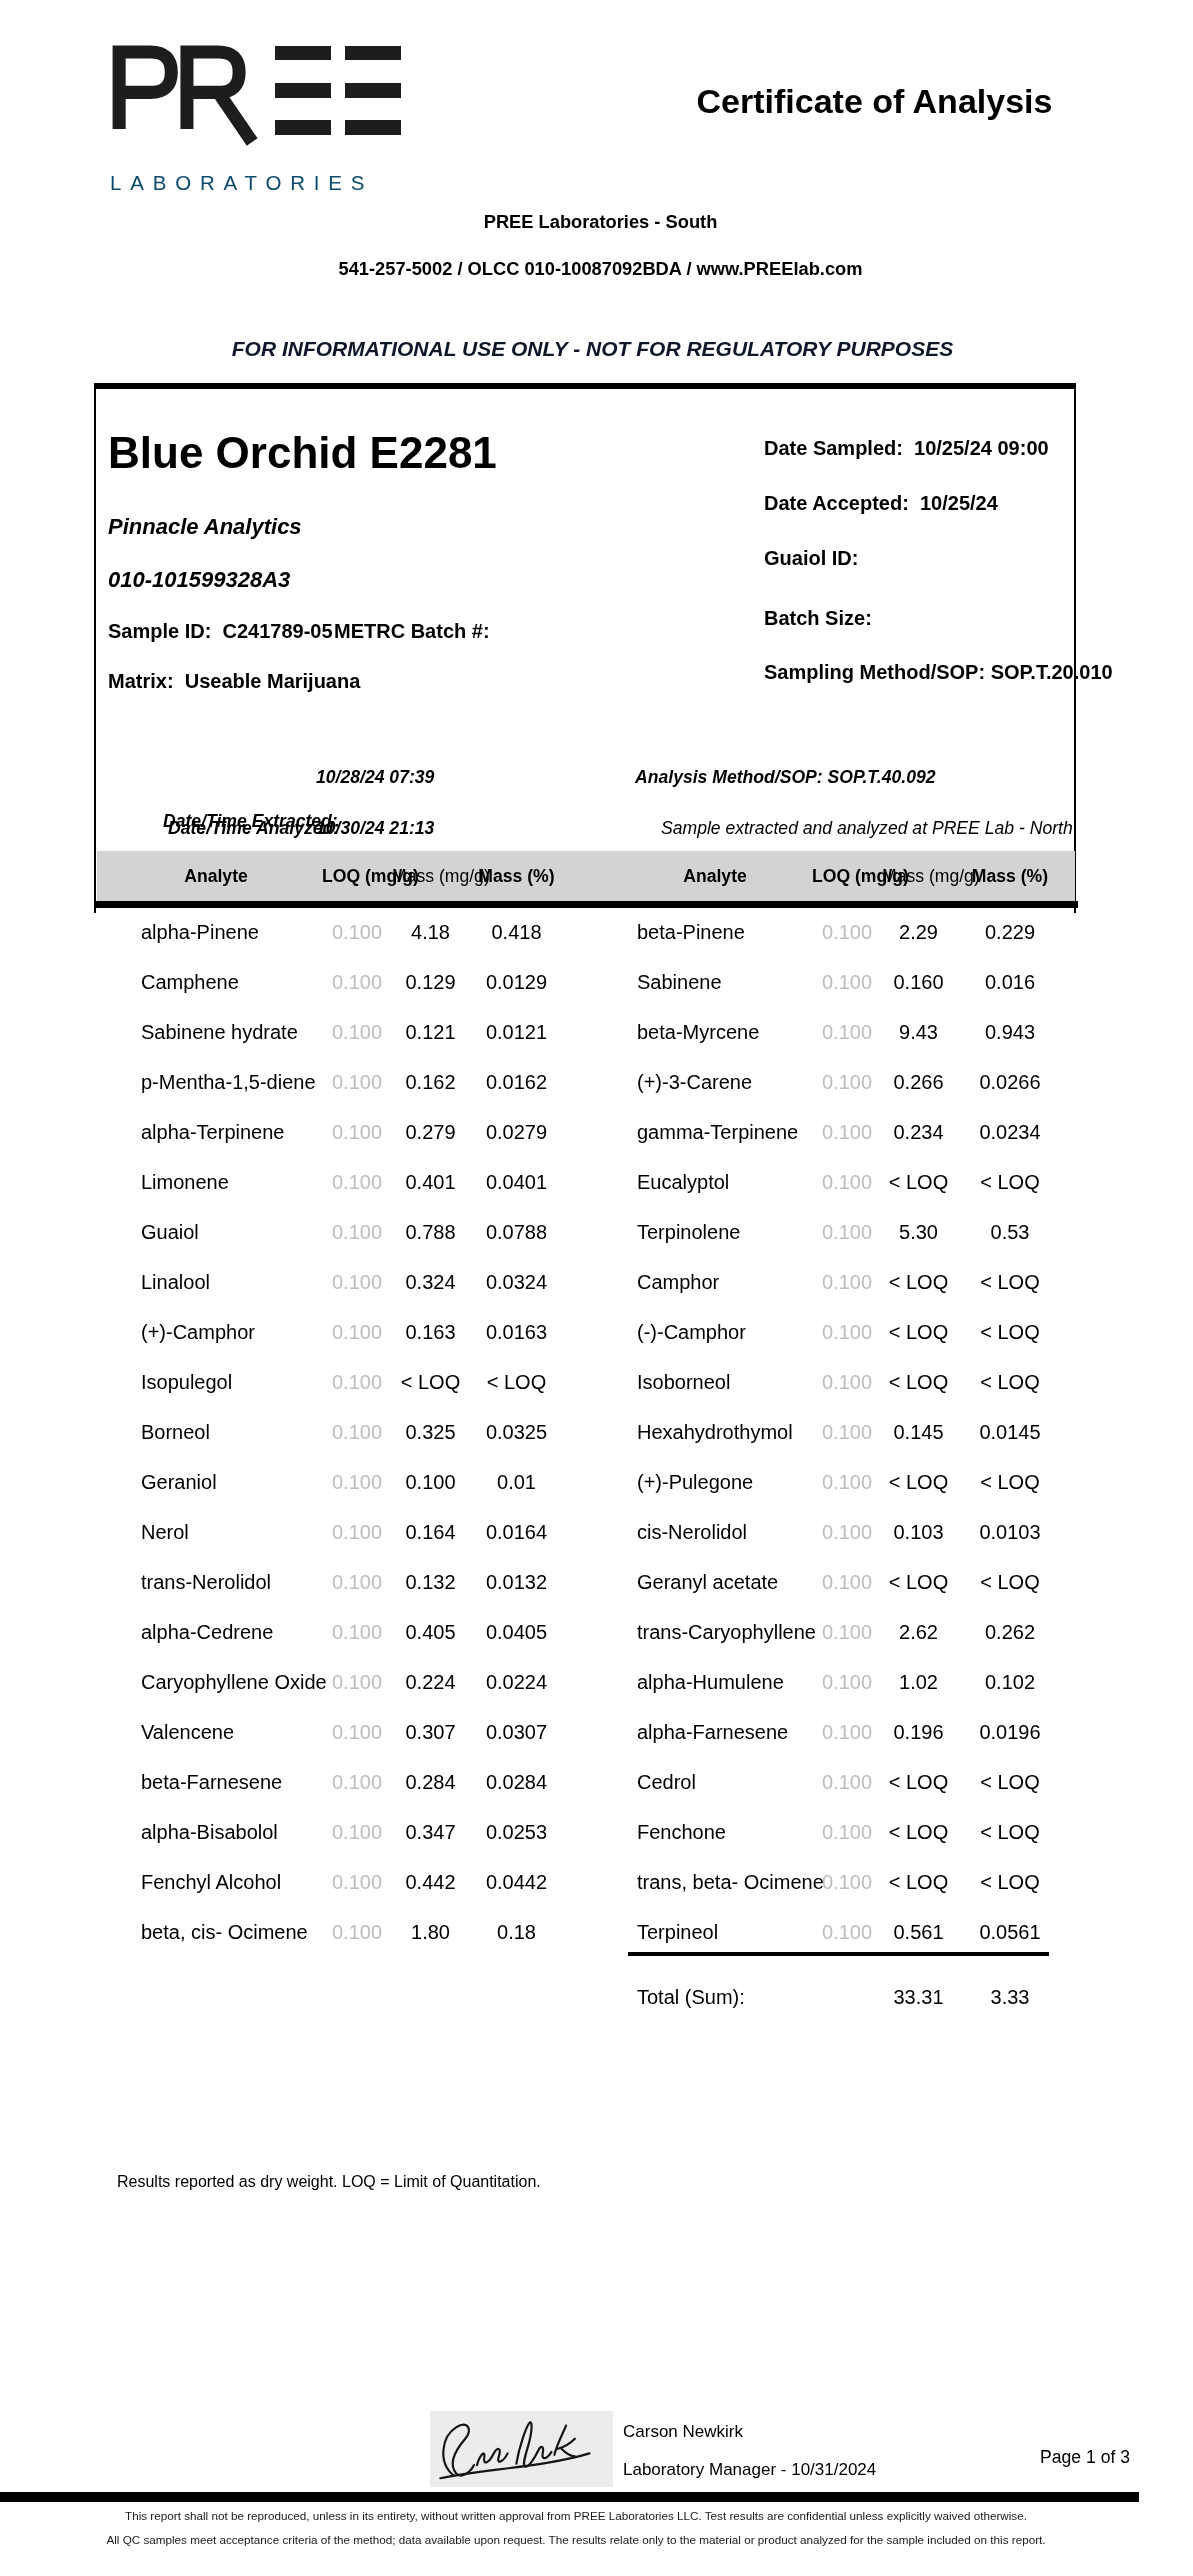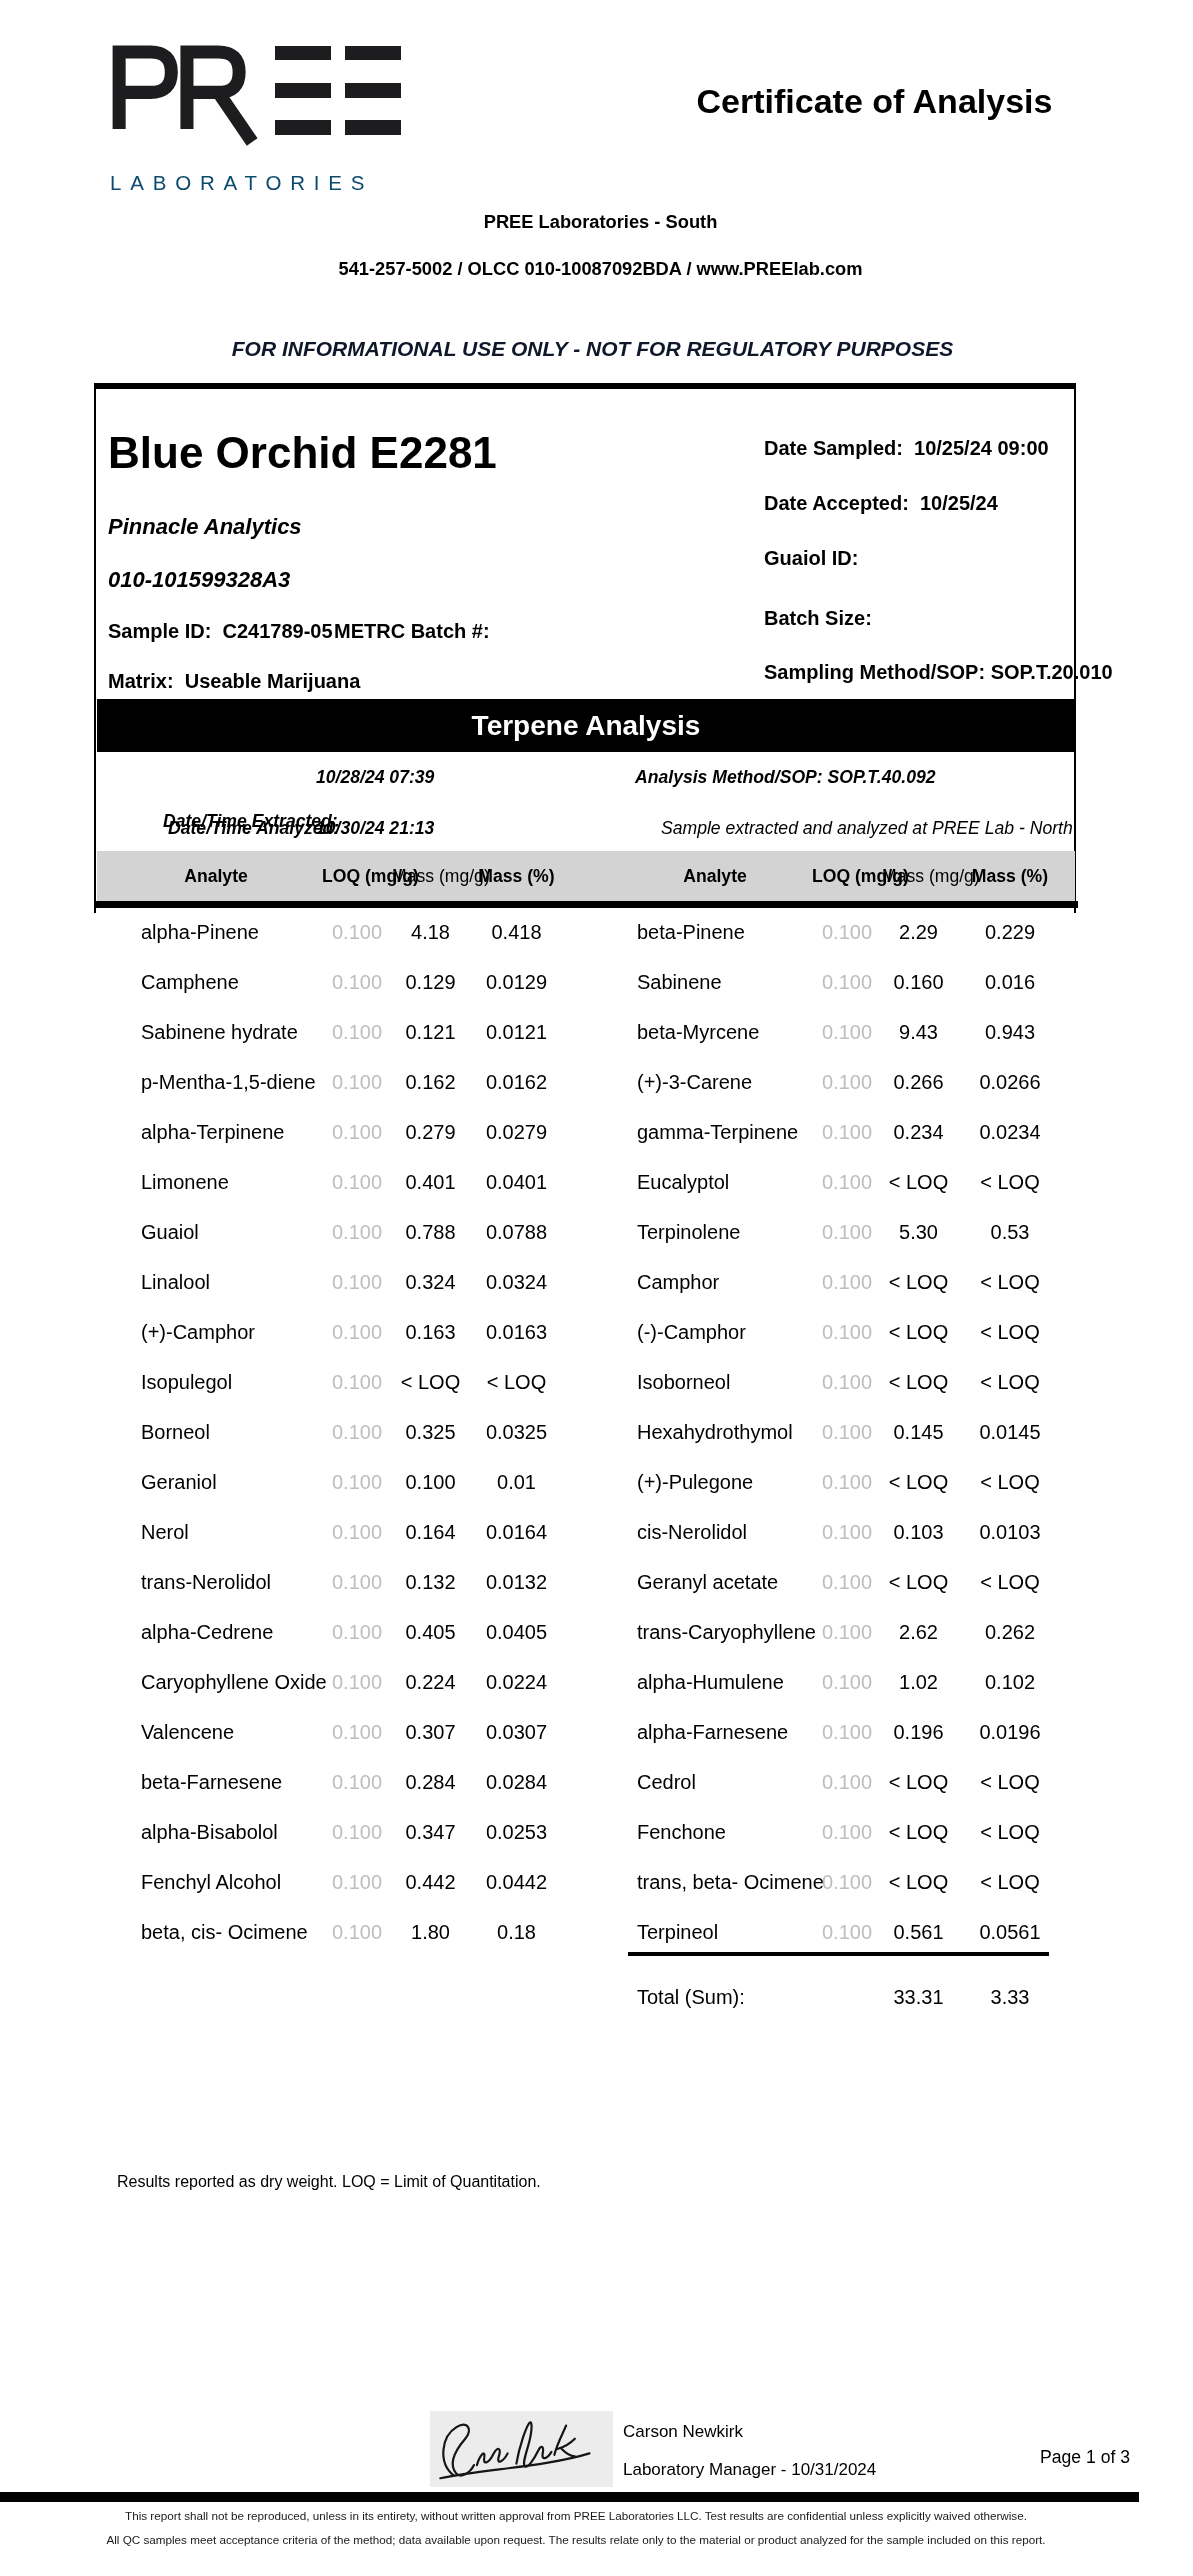--- a/index.html
+++ b/index.html
@@ -132,21 +132,20 @@
     <span>Date Accepted:</span>&nbsp;
     <span>10/25/24</span>
   </div>
   <div class="abs row-bold r-col" style="top:547px;">Guaiol ID:</div>
   <div class="abs row-bold r-col" style="top:607px;">Batch Size:</div>
   <div class="abs row-bold r-col" style="top:661px;">
     <span>Sampling Method/SOP:</span>
     <span>SOP.T.20.010</span>
   </div>
 
-  <div class="abs terpene-bar">Terpene Analysis</div>
 
   <div class="abs ext-label" style="left:163px;top:767px;margin-top:44px;">Date/Time Extracted:</div>
   <div class="abs ext-label" style="left:316px;top:767px;">10/28/24  07:39</div>
   <div class="abs ext-label" style="left:635px;top:767px;">Analysis Method/SOP: SOP.T.40.092</div>
   <div class="abs ext-label" style="left:168px;top:818px;">Date/Time  Analyzed:</div>
   <div class="abs ext-label" style="left:316px;top:818px;">10/30/24  21:13</div>
   <div class="abs ext-note" style="left:661px;top:818px;">Sample extracted and analyzed at PREE Lab - North</div>
 
   <div class="abs thead-band"></div>
   <div class="abs thead-grid thead-left">

